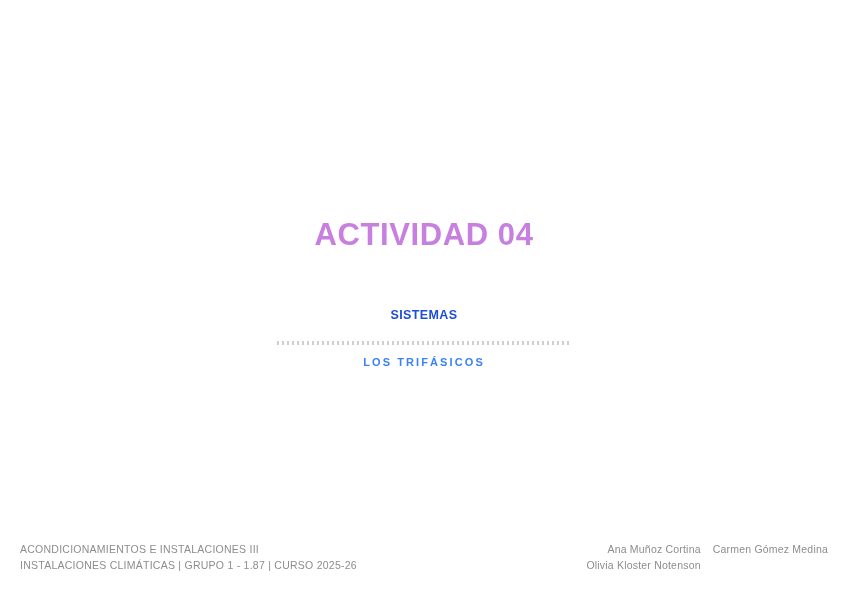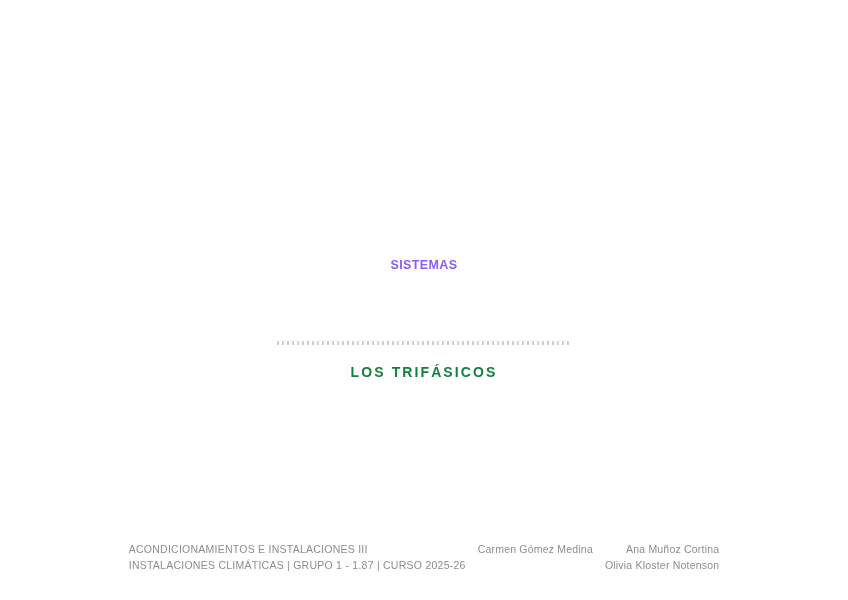--- a/index.html
+++ b/index.html
@@ -35,26 +35,26 @@
     font-size: 31px;
     font-weight: bold;
     letter-spacing: 0.6px;
     color: #c77fe0;
     line-height: 1.1;
     margin: 0;
     text-align: center;
   }
 
   .subtitle {
-    margin: 0;
+    margin: 16px;
     padding-top: 40px;
     font-size: 12.5px;
     font-weight: bold;
     letter-spacing: 0.4px;
-    color: #8b5cf6;
+    color: #1d4ed8;
     text-align: center;
   }
 
   
   .divider-wrap {
     position: absolute;
     left: 0;
     right: 0;
     top: 341px;
     display: flex;
@@ -68,39 +68,39 @@
       #cfcfcf 0px, #cfcfcf 2px,
       rgba(255,255,255,0) 2px, rgba(255,255,255,0) 5px
     );
   }
 
   
   .tagline {
     position: absolute;
     left: 0;
     right: 0;
-    top: 364px;
+    top: 356px;
     text-align: center;
-    font-size: 14px;
+    font-size: 11px;
     font-weight: bold;
     letter-spacing: 2.1px;
-    color: #15803d;
+    color: #3b82f6;
   }
 
   
   .footer {
     position: absolute;
     left: 0;
     right: 0;
     bottom: 24px;
     height: 34px;
     display: flex;
     align-items: flex-start;
-    justify-content: center;
-    padding: 0 8px;
+    justify-content: space-between;
+    padding: 0 20px;
     box-sizing: border-box;
   }
 
   .footer-left {
     font-size: 10.5px;
     line-height: 15.5px;
     color: #8d8d8d;
     letter-spacing: 0.25px;
     white-space: nowrap;
   }
@@ -122,45 +122,46 @@
   }
   .author-col div { white-space: nowrap; }
   .author-col .empty { visibility: hidden; }
 </style>
 </head>
 <body>
 
 <div class="slide">
 
   <div class="center-block">
+    <div class="main-title">ACTIVIDAD 04</div>
     <div class="subtitle">SISTEMAS</div>
   </div>
 
   <div class="divider-wrap">
     <div class="dotted-line"></div>
   </div>
 
   <div class="tagline">LOS TRIFÁSICOS</div>
 
   <div class="footer">
 
     <div class="footer-left">
       <div>ACONDICIONAMIENTOS E INSTALACIONES III</div>
       <div>INSTALACIONES CLIMÁTICAS | GRUPO 1 - 1.87 | CURSO 2025-26</div>
     </div>
 
     <div class="footer-right">
 
       <div class="author-col">
-        <div>Carmen Gómez Medina</div>
-        <div class="empty">&nbsp;</div>
+        <div>Ana Muñoz Cortina</div>
+        <div>Olivia Kloster Notenson</div>
       </div>
 
       <div class="author-col">
-        <div>Ana Muñoz Cortina</div>
-        <div>Olivia Kloster Notenson</div>
+        <div>Carmen Gómez Medina</div>
+        <div class="empty">&nbsp;</div>
       </div>
 
 
     </div>
   </div>
 
 </div>
 
 </body></html>

